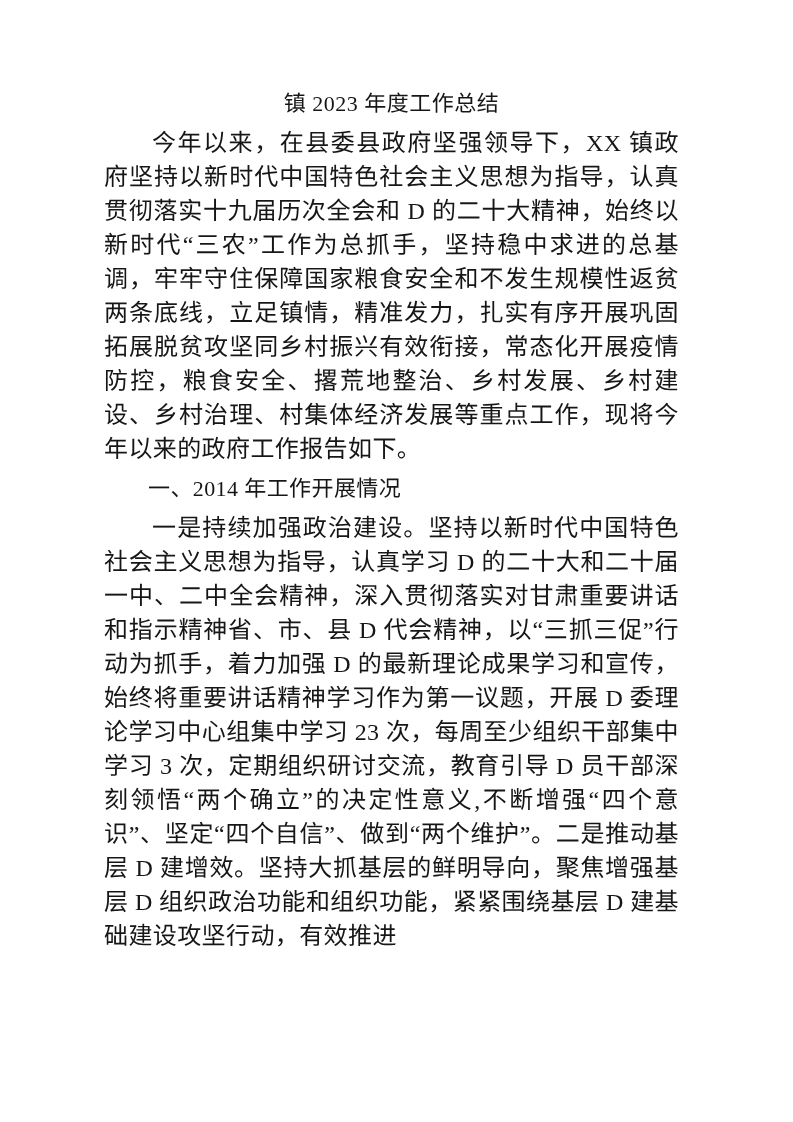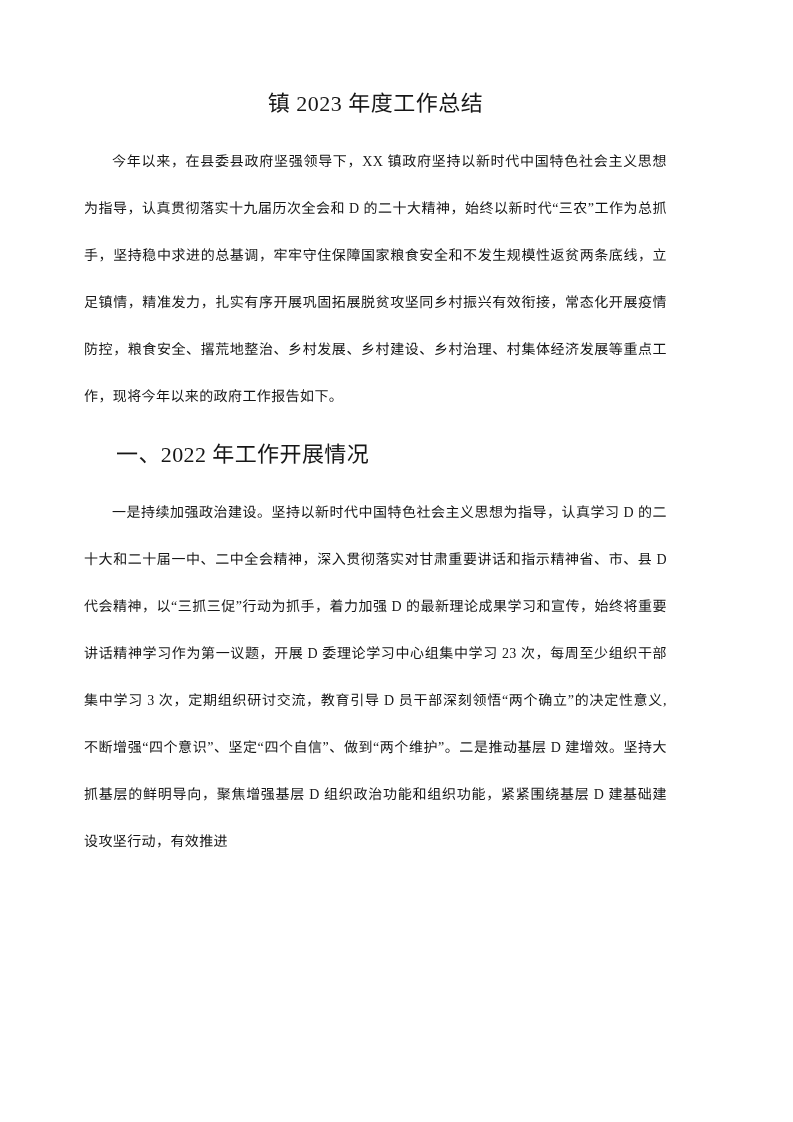--- a/index.html
+++ b/index.html
@@ -8,37 +8,37 @@
     padding: 0;
     background: #ffffff;
   }
   .page {
     position: relative;
     width: 793px;
     height: 1122px;
     margin: 0 auto;
     background: #ffffff;
     box-sizing: border-box;
-    padding: 81px 114px 0 72px;
+    padding: 81px 114px 0 104px;
     font-family: "Liberation Serif", "DejaVu Serif", serif;
     color: #161616;
     overflow: hidden;
   }
   .doc-title {
     margin: 0;
     font-size: 22px;
     line-height: 45px;
     font-weight: normal;
     text-align: center;
     letter-spacing: 0.5px;
   }
   .para {
-    margin: 12px;
-    font-size: 14px;
-    line-height: 47px;
+    margin: 0;
+    font-size: 24px;
+    line-height: 34px;
     text-indent: 2em;
     text-align: justify;
     letter-spacing: 0.4px;
   }
   .section-heading {
     margin: 0;
     font-size: 22px;
     line-height: 45px;
     text-indent: 2em;
     text-align: left;
@@ -50,16 +50,16 @@
   }
 </style>
 </head>
 <body>
 
 <div class="page">
   <h1 class="doc-title">镇 2023 年度工作总结</h1>
 
   <p class="para">今年以来，在县委县政府坚强领导下，XX 镇政府坚持以新时代中国特色社会主义思想为指导，认真贯彻落实十九届历次全会和 D 的二十大精神，始终以新时代“三农”工作为总抓手，坚持稳中求进的总基调，牢牢守住保障国家粮食安全和不发生规模性返贫两条底线，立足镇情，精准发力，扎实有序开展巩固拓展脱贫攻坚同乡村振兴有效衔接，常态化开展疫情防控，粮食安全、撂荒地整治、乡村发展、乡村建设、乡村治理、村集体经济发展等重点工作，现将今年以来的政府工作报告如下。</p>
 
-  <p class="section-heading">一、2022 年工作开展情况</p>
+  <p class="section-heading">一、2014 年工作开展情况</p>
 
   <p class="para"><strong class="bold-lead">一是持续加强政治建设。</strong><span>坚持以新时代中国特色社会主义思想为指导，认真学习 D 的二十大和二十届一中、二中全会精神，深入贯彻落实对甘肃重要讲话和指示精神省、市、县 D 代会精神，以“三抓三促”行动为抓手，着力加强 D 的最新理论成果学习和宣传，始终将重要讲话精神学习作为第一议题，开展 D 委理论学习中心组集中学习 23 次，每周至少组织干部集中学习 3 次，定期组织研讨交流，教育引导 D 员干部深刻领悟“两个确立”的决定性意义,不断增强“四个意识”、坚定“四个自信”、做到“两个维护”。</span><strong class="bold-lead">二是推动基层 D 建增效。</strong><span>坚持大抓基层的鲜明导向，聚焦增强基层 D 组织政治功能和组织功能，紧紧围绕基层 D 建基础建设攻坚行动，有效推进</span></p>
 </div>
 
 </body></html>

